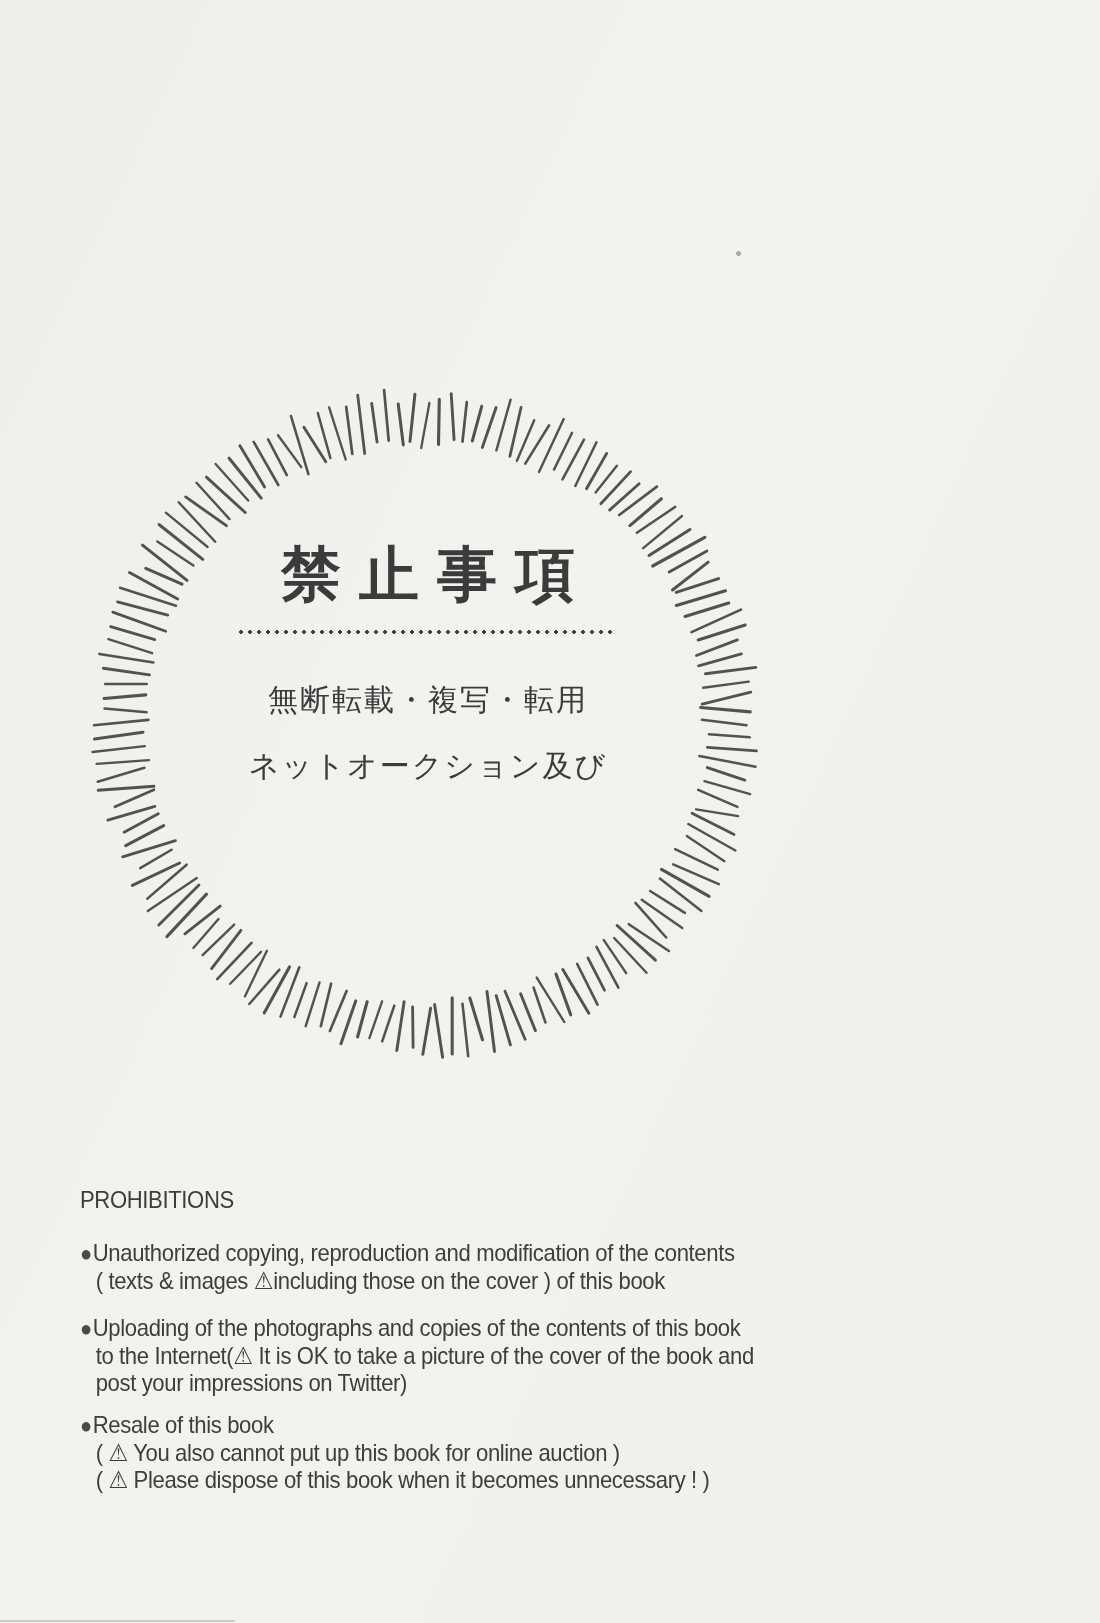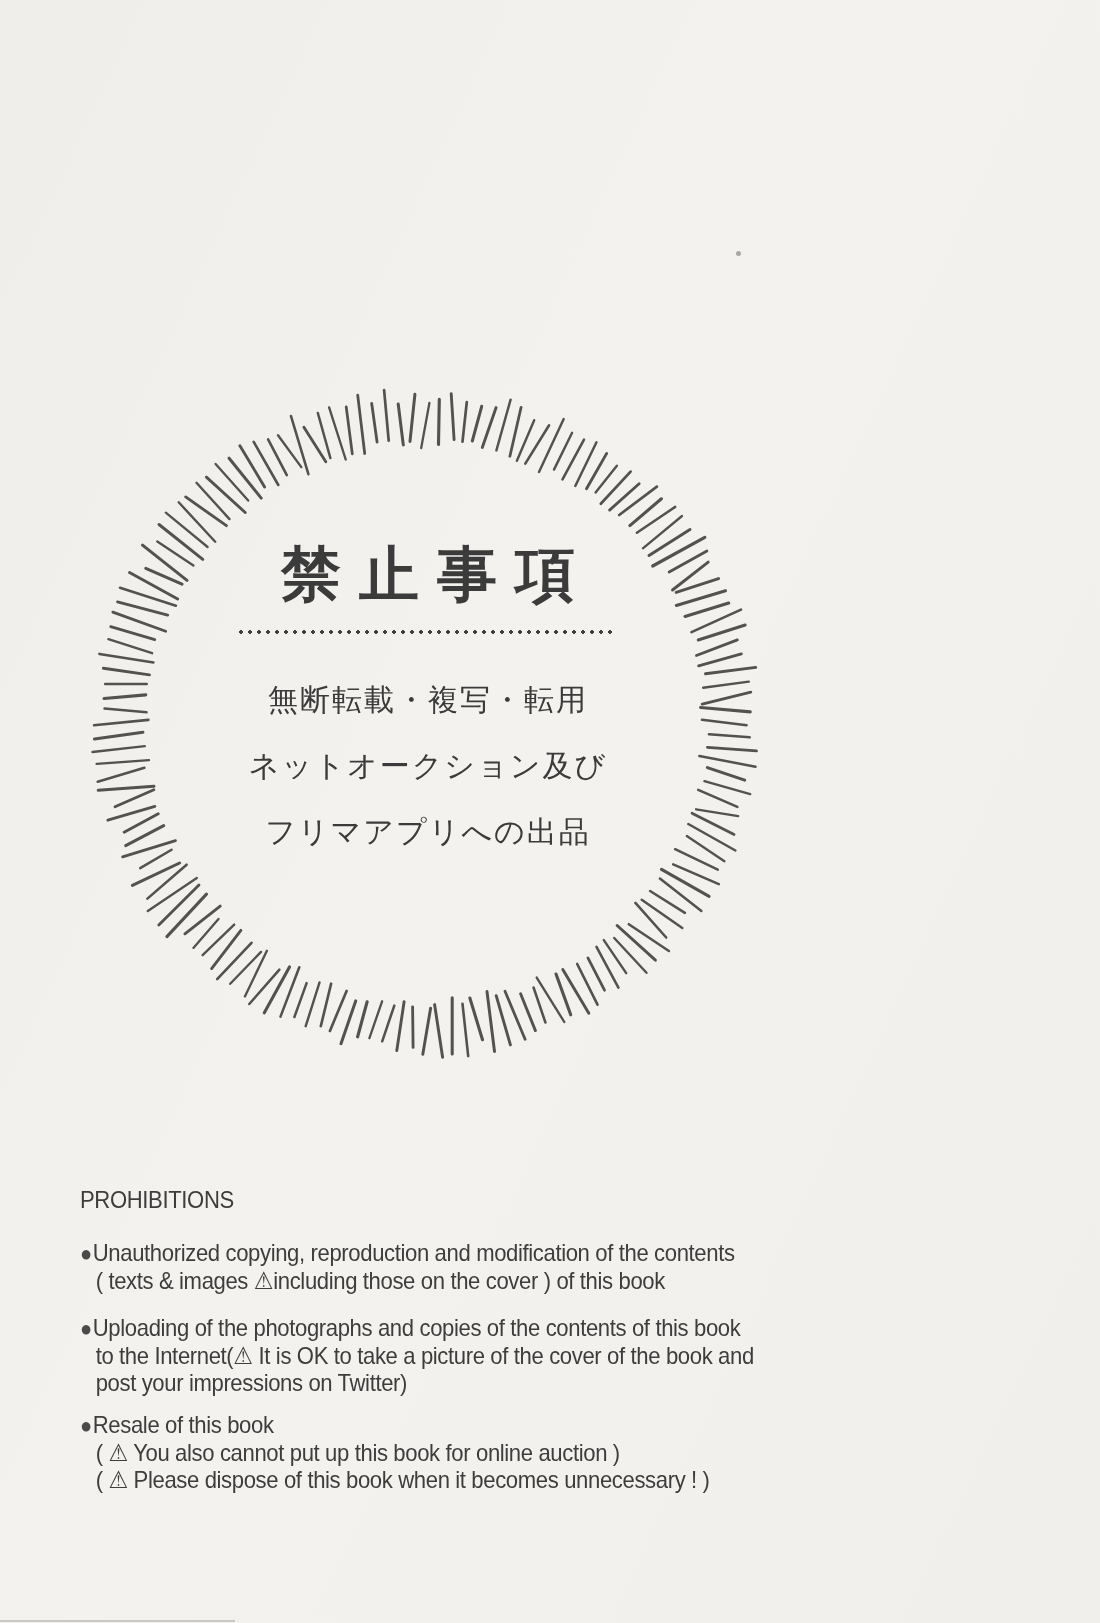--- a/index.html
+++ b/index.html
@@ -214,21 +214,20 @@
       <line x1="403.3" y1="444.9" x2="398.2" y2="404.0" stroke="#3b3b3b" stroke-width="3.00" stroke-linecap="round" stroke-opacity="0.88"></line>
       <line x1="410.0" y1="441.4" x2="414.9" y2="394.3" stroke="#3b3b3b" stroke-width="2.99" stroke-linecap="round" stroke-opacity="0.88"></line>
     </svg>
 
   <div class="stamp">
     <div class="stamp-title">禁止事項</div>
     <div class="dotted"></div>
     <div class="jp-lines">
       <div class="jp-line">無断転載・複写・転用</div>
       <div class="jp-line">ネットオークション及び</div>
-      <div class="jp-line">フリマアプリへの出品</div>
     </div>
   </div>
 
   <div class="en">
     <div class="en-heading">PROHIBITIONS</div>
 
     <div class="en-item">
       <div class="en-line"><span class="bullet">●</span><span>Unauthorized copying, reproduction and modification of the contents</span></div>
       <div class="en-line cont">( texts &amp; images ⚠including those on the cover ) of this book</div>
     </div>

